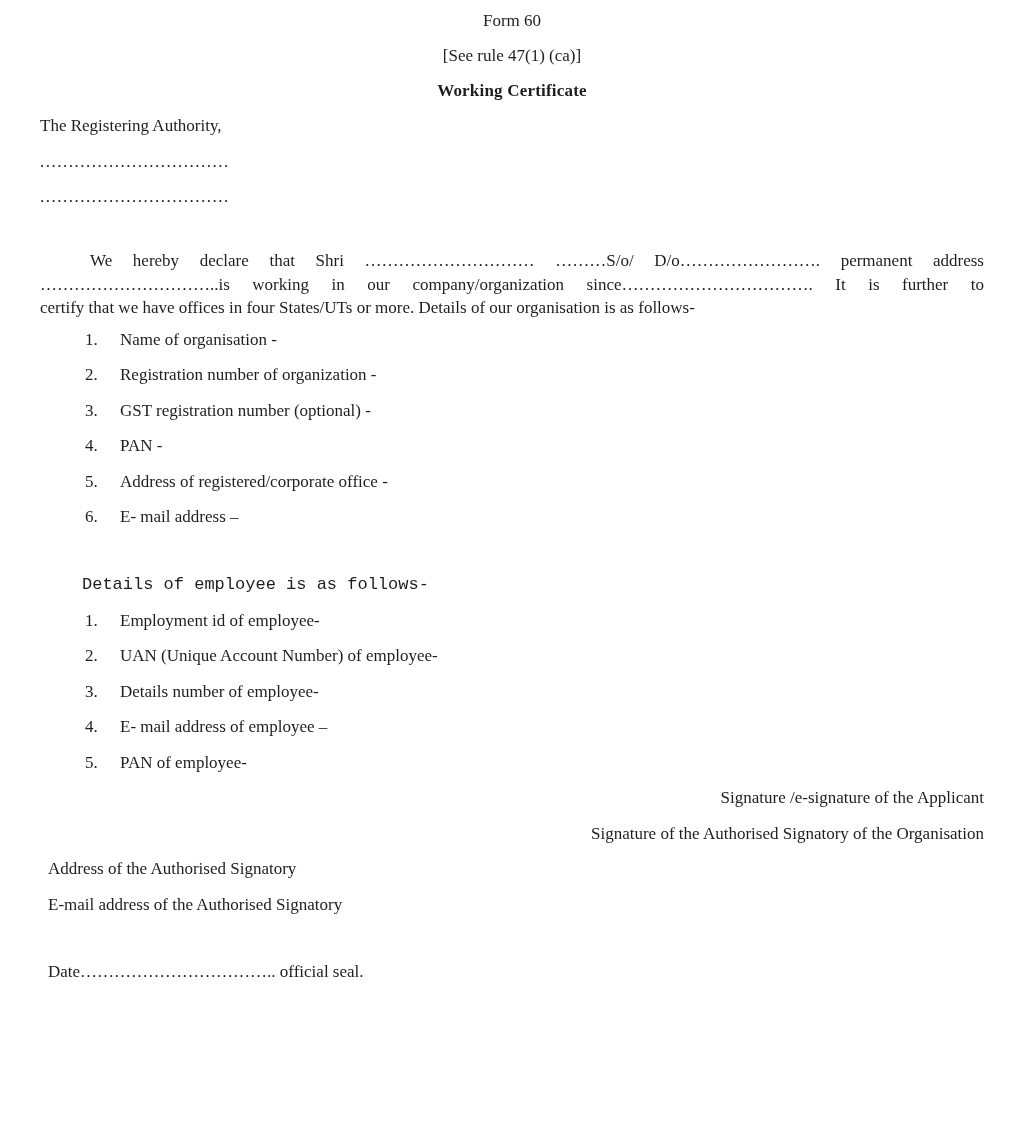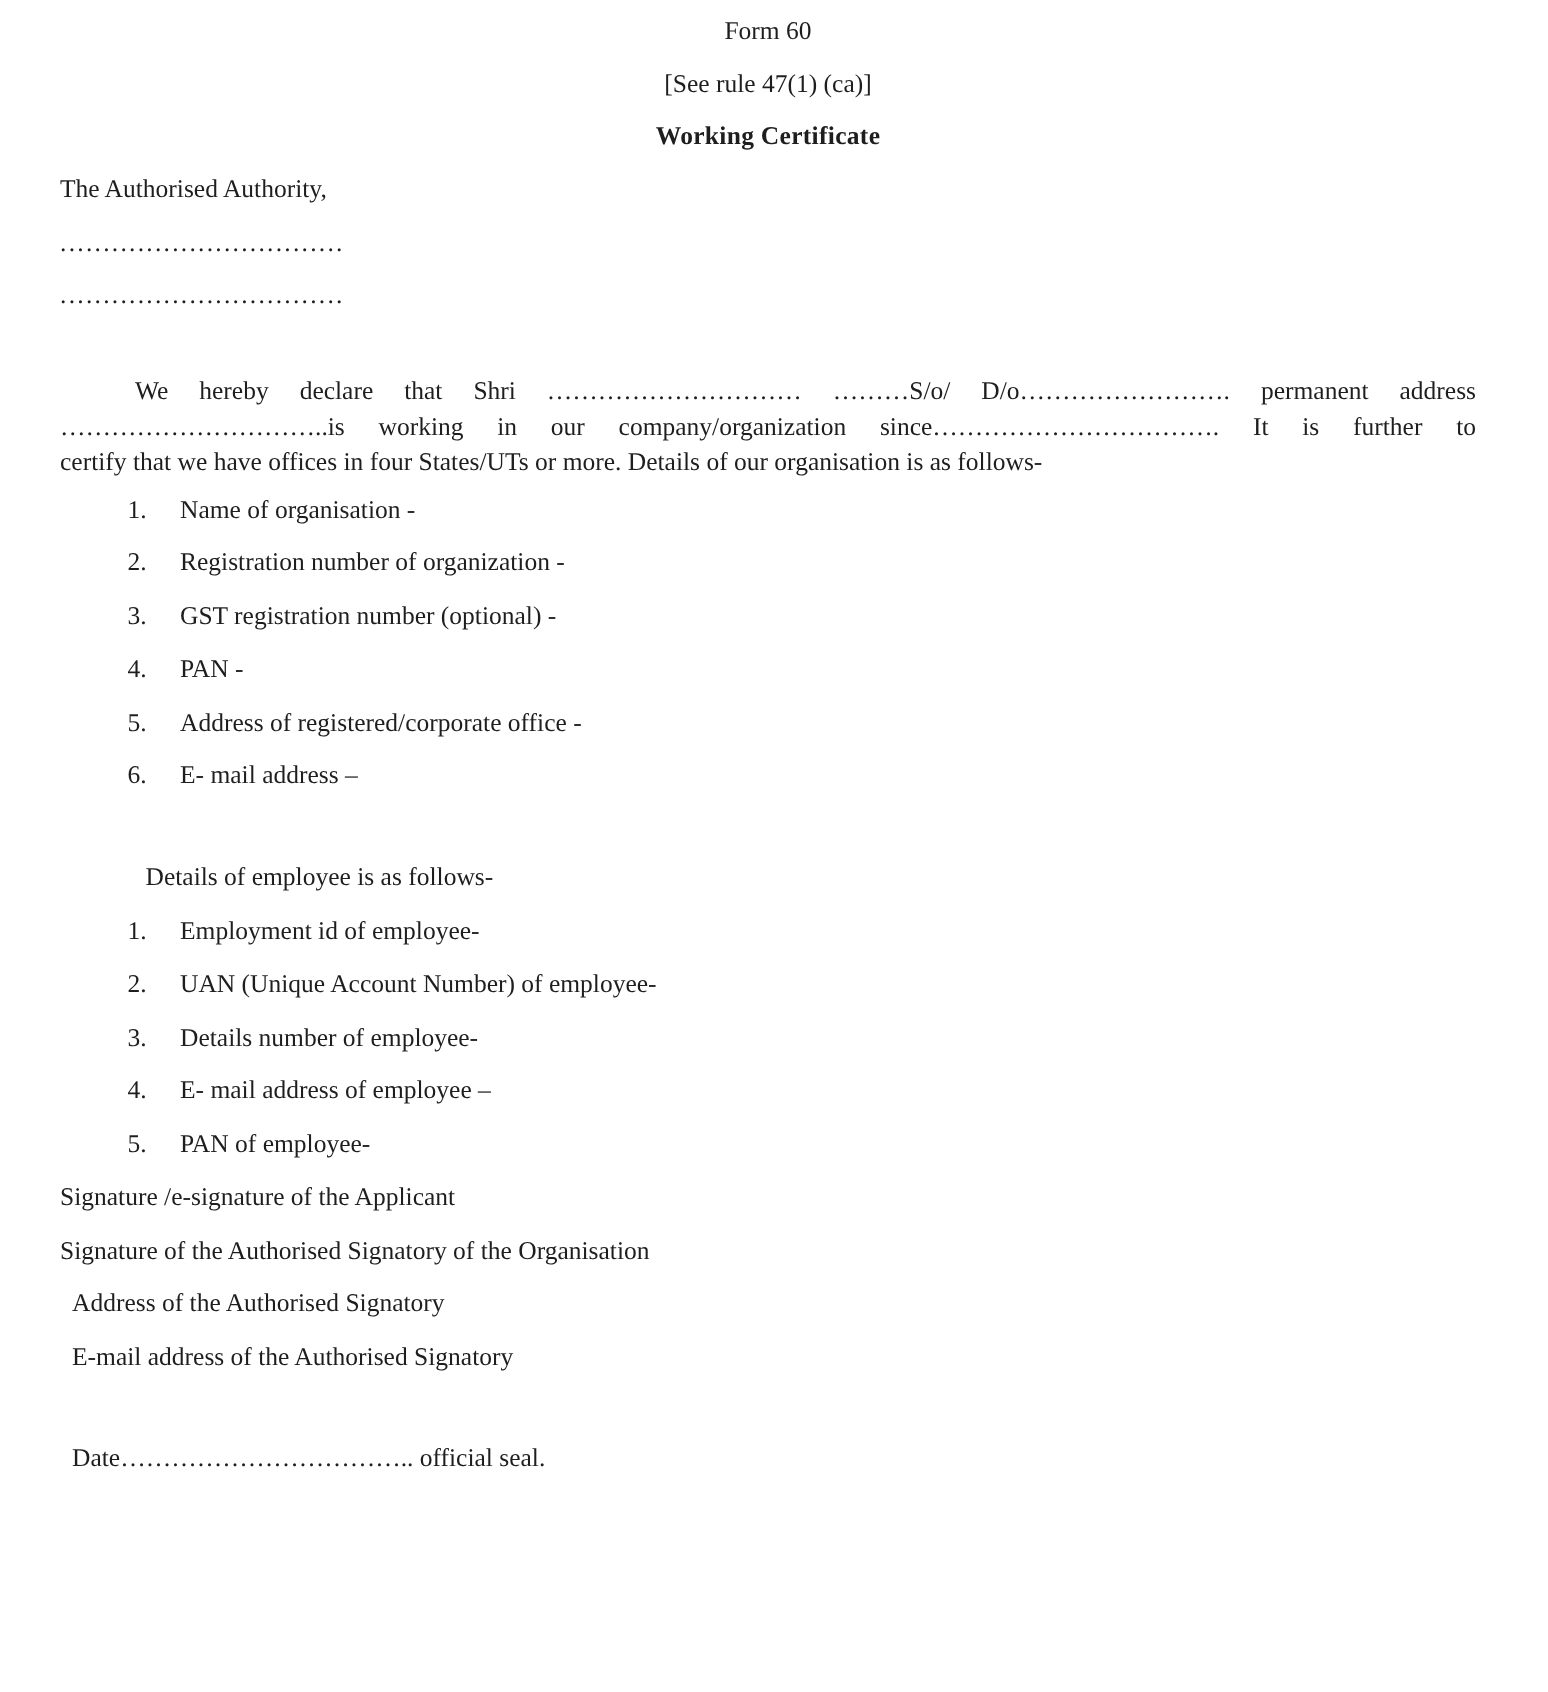--- a/index.html
+++ b/index.html
@@ -60,30 +60,31 @@
     line-height: 18px;
     margin-bottom: 17.5px;
     margin-left: 45px;
   }
   .num-row .num {
     width: 35px;
     flex: 0 0 35px;
   }
   .section-heading {
     margin-top: 50px;
-    margin-left: 57px;
+    margin-left: 42px;
     line-height: 18px;
     margin-bottom: 17.5px;
     white-space: nowrap;
+    font-family: Liberation Mono, monospace;
   }
   .sig-block {
     margin-top: 15px;
   }
   .sig-line {
-    text-align: left;
+    text-align: right;
     line-height: 18px;
     margin-bottom: 17.5px;
     white-space: nowrap;
   }
   .signatory-line {
     line-height: 18px;
     margin-bottom: 17.5px;
     margin-left: 8px;
     white-space: nowrap;
   }
@@ -96,21 +97,21 @@
 </style>
 </head>
 <body>
 
 <div class="page">
 
   <div class="hdr-line">Form 60</div>
   <div class="hdr-line">[See rule 47(1) (ca)]</div>
   <div class="hdr-line hdr-title">Working Certificate</div>
 
-  <div class="addr-line">The Authorised Authority,</div>
+  <div class="addr-line">The Registering Authority,</div>
   <div class="addr-line addr-dots">.................................</div>
   <div class="addr-line addr-dots">.................................</div>
 
   <div class="declaration">
     <div class="decl-line first">We hereby declare that Shri ………………………… ………S/o/ D/o……………………. permanent address</div>
     <div class="decl-line">…………………………..is working in our company/organization since……………………………. It is further to</div>
     <div class="decl-line last">certify that we have offices in four States/UTs or more. Details of our organisation is as follows-</div>
   </div>
 
   <div class="num-list">

